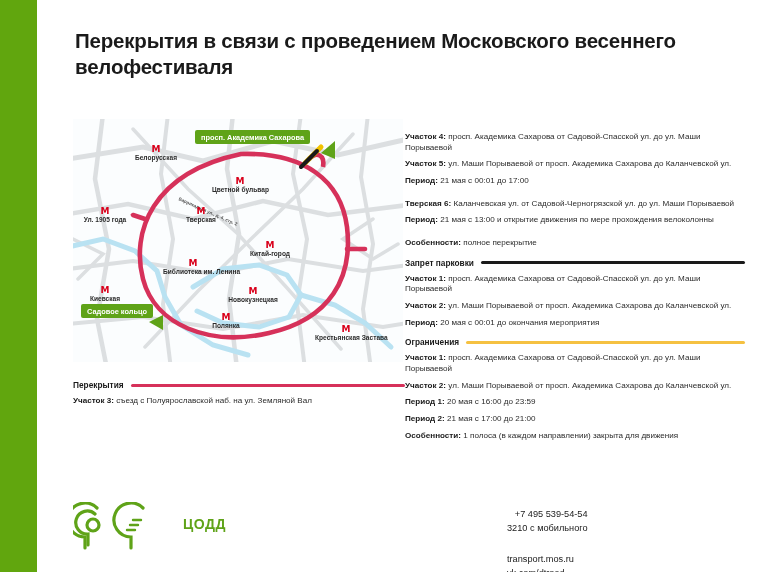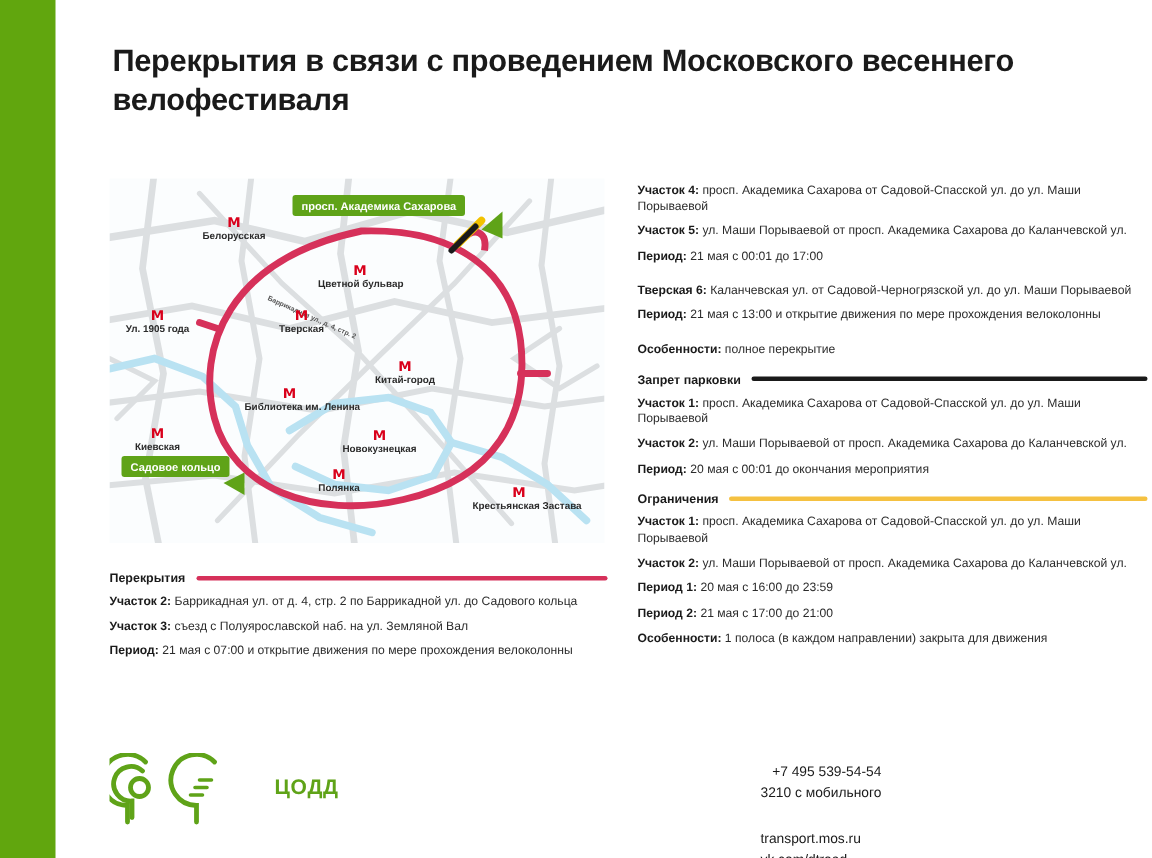--- a/index.html
+++ b/index.html
@@ -48,21 +48,21 @@
     display:block;color:#2b2b2b;font-size:6.6px;font-weight:bold;
     line-height:7.4px;margin-top:1px;
   }
   .road-label{
     position:absolute;color:#555;font-size:4.6px;font-weight:bold;
     white-space:nowrap;
   }
 
   
   .col-left{position:absolute;left:36px;top:371px;width:332px;}
-  .col-right{position:absolute;left:368px;top:122px;width:340px;margin-left:20px;}
+  .col-right{position:absolute;left:368px;top:132px;width:340px;}
 
   .sec-head{
     display:flex;align-items:center;gap:7px;
     margin-bottom:6px;margin-top:9px;
   }
   .sec-head .lbl{
     font-size:8.3px;font-weight:bold;color:#1a1a1a;white-space:nowrap;
   }
   .sec-head .rule{flex:1;height:3px;border-radius:2px;}
   .rule-red{background:#d6315a;}
@@ -181,23 +181,21 @@
       <span class="m">M</span>
       <span class="nm">Крестьянская Застава</span>
     </div>
   </div>
 
   <div class="col-left">
     <div class="sec-head">
       <span class="lbl">Перекрытия</span>
       <span class="rule rule-red"></span>
     </div>
-    <p class="line"><b>Участок 2:</b><span> Баррикадная ул. от д. 4, стр. 2 по Баррикадной ул. до Садового кольца</span></p>
     <p class="line"><b>Участок 3:</b><span> съезд с Полуярославской наб. на ул. Земляной Вал</span></p>
-    <p class="line"><b>Период:</b><span> 21 мая с 07:00 и открытие движения по мере прохождения велоколонны</span></p>
   </div>
 
   <div class="col-right">
     <div>
       <p class="line"><b>Участок 4:</b><span> просп. Академика Сахарова от Садовой-Спасской ул. до ул. Маши Порываевой</span></p>
       <p class="line"><b>Участок 5:</b><span> ул. Маши Порываевой от просп. Академика Сахарова до Каланчевской ул.</span></p>
       <p class="line"><b>Период:</b><span> 21 мая с 00:01 до 17:00</span></p>
       <div class="gap"></div>
       <p class="line"><b>Тверская 6:</b><span> Каланчевская ул. от Садовой-Черногрязской ул. до ул. Маши Порываевой</span></p>
       <p class="line"><b>Период:</b><span> 21 мая с 13:00 и открытие движения по мере прохождения велоколонны</span></p>

